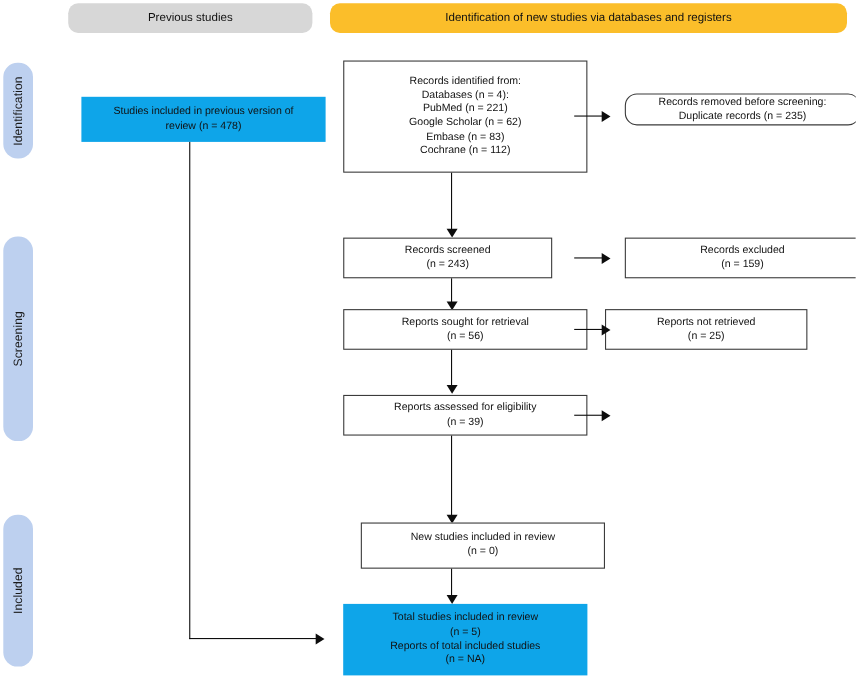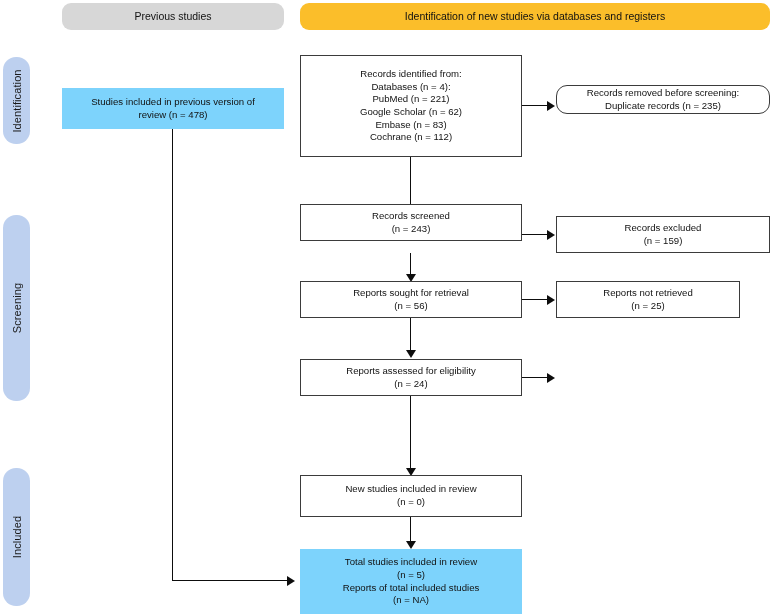--- a/index.html
+++ b/index.html
@@ -62,27 +62,28 @@
     box-sizing: border-box;
     display: flex;
     align-items: center;
     justify-content: center;
     text-align: center;
     font-size: 9.6px;
     line-height: 1.32;
     color: #111111;
     padding: 1px 6px;
     white-space: pre-line;
+    margin-left: 12px;
   }
   .box-outline {
     background: #ffffff;
     border: 1px solid #3b3b3b;
   }
   .box-fill {
-    background: #7dd3fc;
+    background: #0ea5e9;
     border: none;
   }
 
   
   .ln {
     position: absolute;
     background: #0d0d0d;
   }
   .ln-v { width: 1.4px; }
   .ln-h { height: 1.4px; }
@@ -141,55 +142,55 @@
 
   <div class="box box-outline" style="left:556px; top:85px; width:214px; height:29px;border-radius:11px;">Records removed before screening:
 Duplicate records (n = 235)</div>
 
   <div class="ln ln-h" style="left:522px; top:105px; width:26px;"></div>
   <div class="arrow-right" style="left:547px; top:101px;"></div>
 
   <div class="ln ln-v" style="left:410px; top:157px; height:53px;"></div>
   <div class="arrow-down" style="left:406px; top:208px;"></div>
 
-  <div class="box box-outline" style="left:300px; top:204px; width:222px; height:37px;">Records screened
+  <div class="box box-outline" style="left:300px; top:216px; width:190px; height:37px;">Records screened
 (n = 243)</div>
 
   <div class="box box-outline" style="left:556px; top:216px; width:214px; height:37px;">Records excluded
 (n = 159)</div>
 
   <div class="ln ln-h" style="left:522px; top:234px; width:26px;"></div>
   <div class="arrow-right" style="left:547px; top:230px;"></div>
 
   <div class="ln ln-v" style="left:410px; top:253px; height:24px;"></div>
   <div class="arrow-down" style="left:406px; top:274px;"></div>
 
   <div class="box box-outline" style="left:300px; top:281px; width:222px; height:37px;">Reports sought for retrieval
 (n = 56)</div>
 
-  <div class="box box-outline" style="left:556px; top:281px; width:184px; height:37px;">Reports not retrieved
+  <div class="box box-outline" style="left:538px; top:281px; width:184px; height:37px;">Reports not retrieved
 (n = 25)</div>
 
   <div class="ln ln-h" style="left:522px; top:299px; width:26px;"></div>
   <div class="arrow-right" style="left:547px; top:295px;"></div>
 
   <div class="ln ln-v" style="left:410px; top:318px; height:35px;"></div>
   <div class="arrow-down" style="left:406px; top:350px;"></div>
 
   <div class="box box-outline" style="left:300px; top:359px; width:222px; height:37px;">Reports assessed for eligibility
-(n = 24)</div>
+(n = 39)</div>
 
 
   <div class="ln ln-h" style="left:522px; top:377px; width:26px;"></div>
   <div class="arrow-right" style="left:547px; top:373px;"></div>
 
   <div class="ln ln-v" style="left:410px; top:396px; height:75px;"></div>
   <div class="arrow-down" style="left:406px; top:468px;"></div>
 
-  <div class="box box-outline" style="left:300px; top:475px; width:222px; height:42px;text-align:center;">New studies included in review
+  <div class="box box-outline" style="left:316px; top:475px; width:222px; height:42px;text-align:center;">New studies included in review
 (n = 0)</div>
 
   <div class="ln ln-v" style="left:410px; top:517px; height:27px;"></div>
   <div class="arrow-down" style="left:406px; top:541px;"></div>
 
   <div class="box box-fill" style="left:300px; top:549px; width:222px; height:65px;">Total studies included in review
 (n = 5)
 Reports of total included studies
 (n = NA)</div>
 

